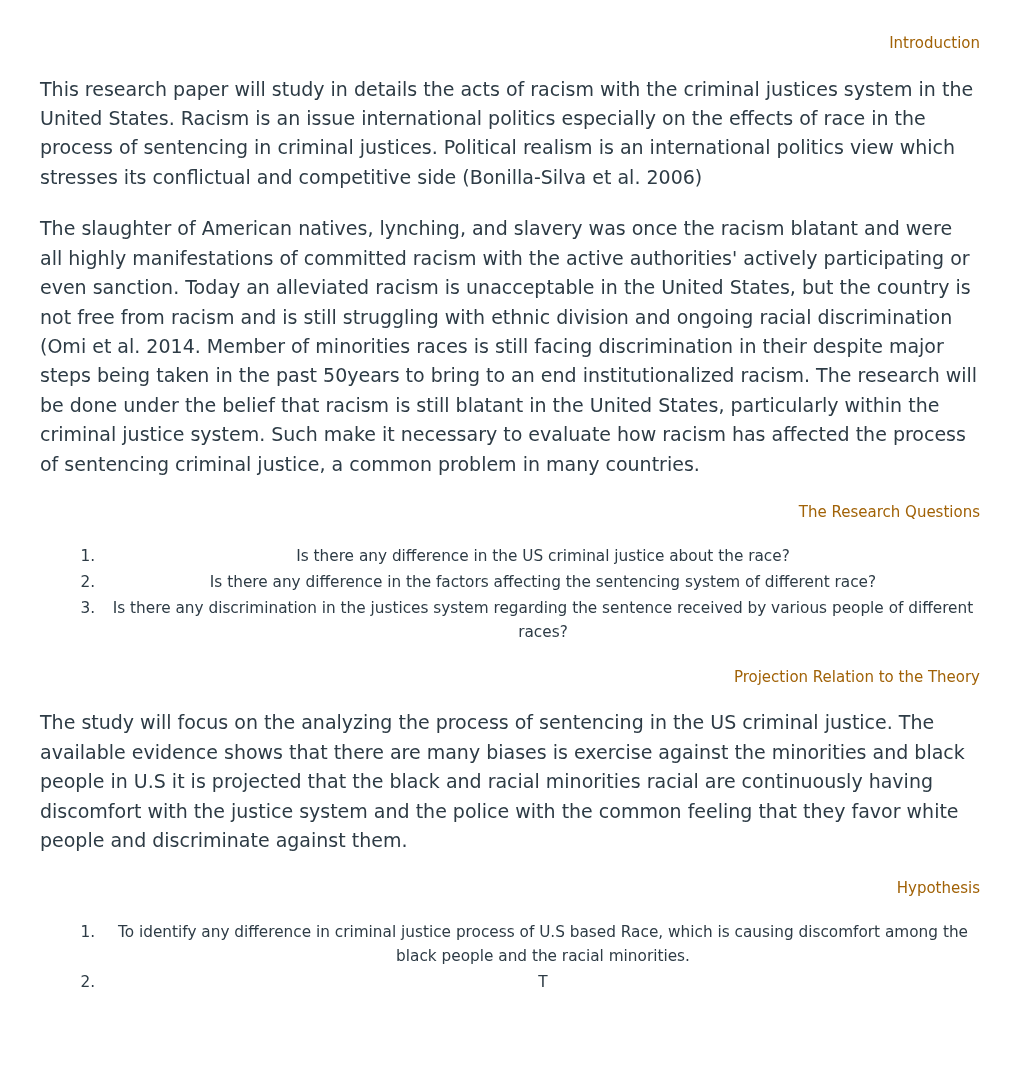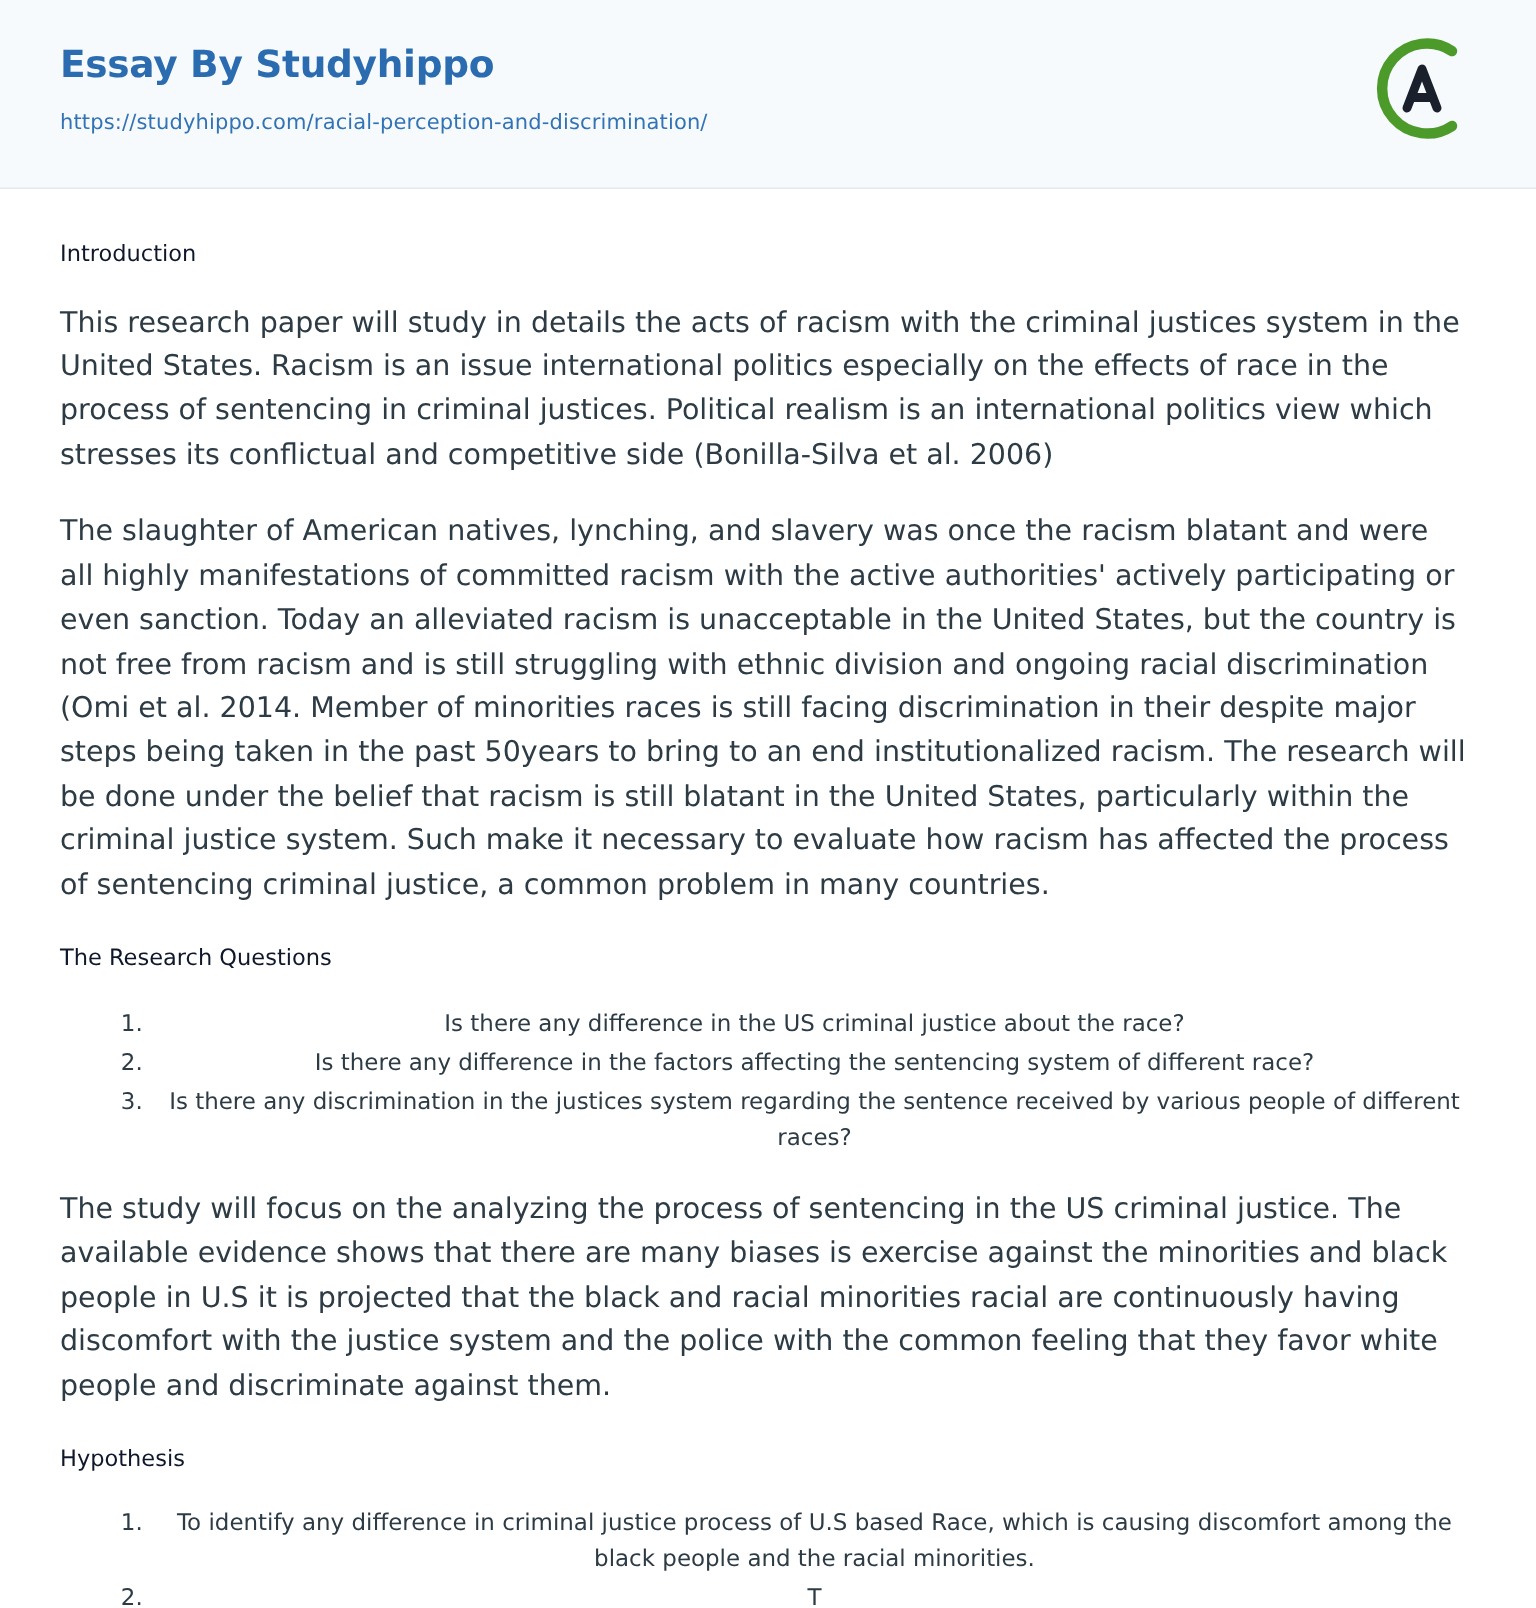--- a/index.html
+++ b/index.html
@@ -54,23 +54,24 @@
   h1.doc-title {
     font-size: 33px;
     font-weight: bold;
     color: #1a202c;
     margin: 0 0 26px 0;
     letter-spacing: -0.3px;
     line-height: 1.2;
   }
   .section-label {
     font-size: 15px;
-    color: #0f172a;
+    color: #a16207;
     margin: 0 0 20px 0;
     line-height: 1.5;
+    text-align: right;
   }
   p.body-par {
     font-size: 19px;
     line-height: 1.55;
     color: #2d3b45;
     margin: 12px 0 22px 0;
     text-align: left;
   }
   ol.doc-list {
     margin: 0 0 22px 0;
@@ -83,47 +84,37 @@
     margin-bottom: 2px;
     padding-left: 6px;
     text-align: center;
   }
 </style>
 </head>
 <body>
 
 <div class="page">
 
-  <div class="header">
-    <div class="brand">Essay By Studyhippo</div>
-    <div class="source-url">https://studyhippo.com/racial-perception-and-discrimination/</div>
-    <div class="logo">
-      <svg width="74" height="74" viewBox="0 0 74 74" xmlns="http://www.w3.org/2000/svg">
-        <path d="M60 12 A30 30 0 1 0 60 62" fill="none" stroke="#4c9a2a" stroke-width="7" stroke-linecap="round"></path>
-        <path d="M30 50 L40 24 L50 50" fill="none" stroke="#1a202c" stroke-width="6" stroke-linecap="round" stroke-linejoin="round"></path>
-        <path d="M34 43 L46 43" fill="none" stroke="#1a202c" stroke-width="6" stroke-linecap="round"></path>
-      </svg>
-    </div>
-  </div>
 
   <div class="content">
 
     <div class="section-label">Introduction</div>
 
     <p class="body-par">This research paper will study in details the acts of racism with the criminal justices system in the United States. Racism is an issue international politics especially on the effects of race in the process of sentencing in criminal justices. Political realism is an international politics view which stresses its conflictual and competitive side (Bonilla-Silva et al. 2006)</p>
     <p class="body-par">The slaughter of American natives, lynching, and slavery was once the racism blatant and were all highly manifestations of committed racism with the active authorities' actively participating or even sanction. Today an alleviated racism is unacceptable in the United States, but the country is not free from racism and is still struggling with ethnic division and ongoing racial discrimination (Omi et al. 2014. Member of minorities races is still facing discrimination in their despite major steps being taken in the past 50years to bring to an end institutionalized racism. The research will be done under the belief that racism is still blatant in the United States, particularly within the criminal justice system. Such make it necessary to evaluate how racism has affected the process of sentencing criminal justice, a common problem in many countries.</p>
 
     <div class="section-label">The Research Questions</div>
 
     <ol class="doc-list">
       <li>Is there any difference in the US criminal justice about the race?</li>
       <li>Is there any difference in the factors affecting the sentencing system of different race?</li>
       <li>Is there any discrimination in the justices system regarding the sentence received by various people of different races?</li>
     </ol>
 
+    <div class="section-label">Projection Relation to the Theory</div>
 
     <p class="body-par">The study will focus on the analyzing the process of sentencing in the US criminal justice. The available evidence shows that there are many biases is exercise against the minorities and black people in U.S it is projected that the black and racial minorities racial are continuously having discomfort with the justice system and the police with the common feeling that they favor white people and discriminate against them.</p>
 
     <div class="section-label">Hypothesis</div>
 
     <ol class="doc-list">
       <li>To identify any difference in criminal justice process of U.S based Race, which is causing discomfort among the black people and the racial minorities.</li>
       <li>T</li>
     </ol>
   </div>

